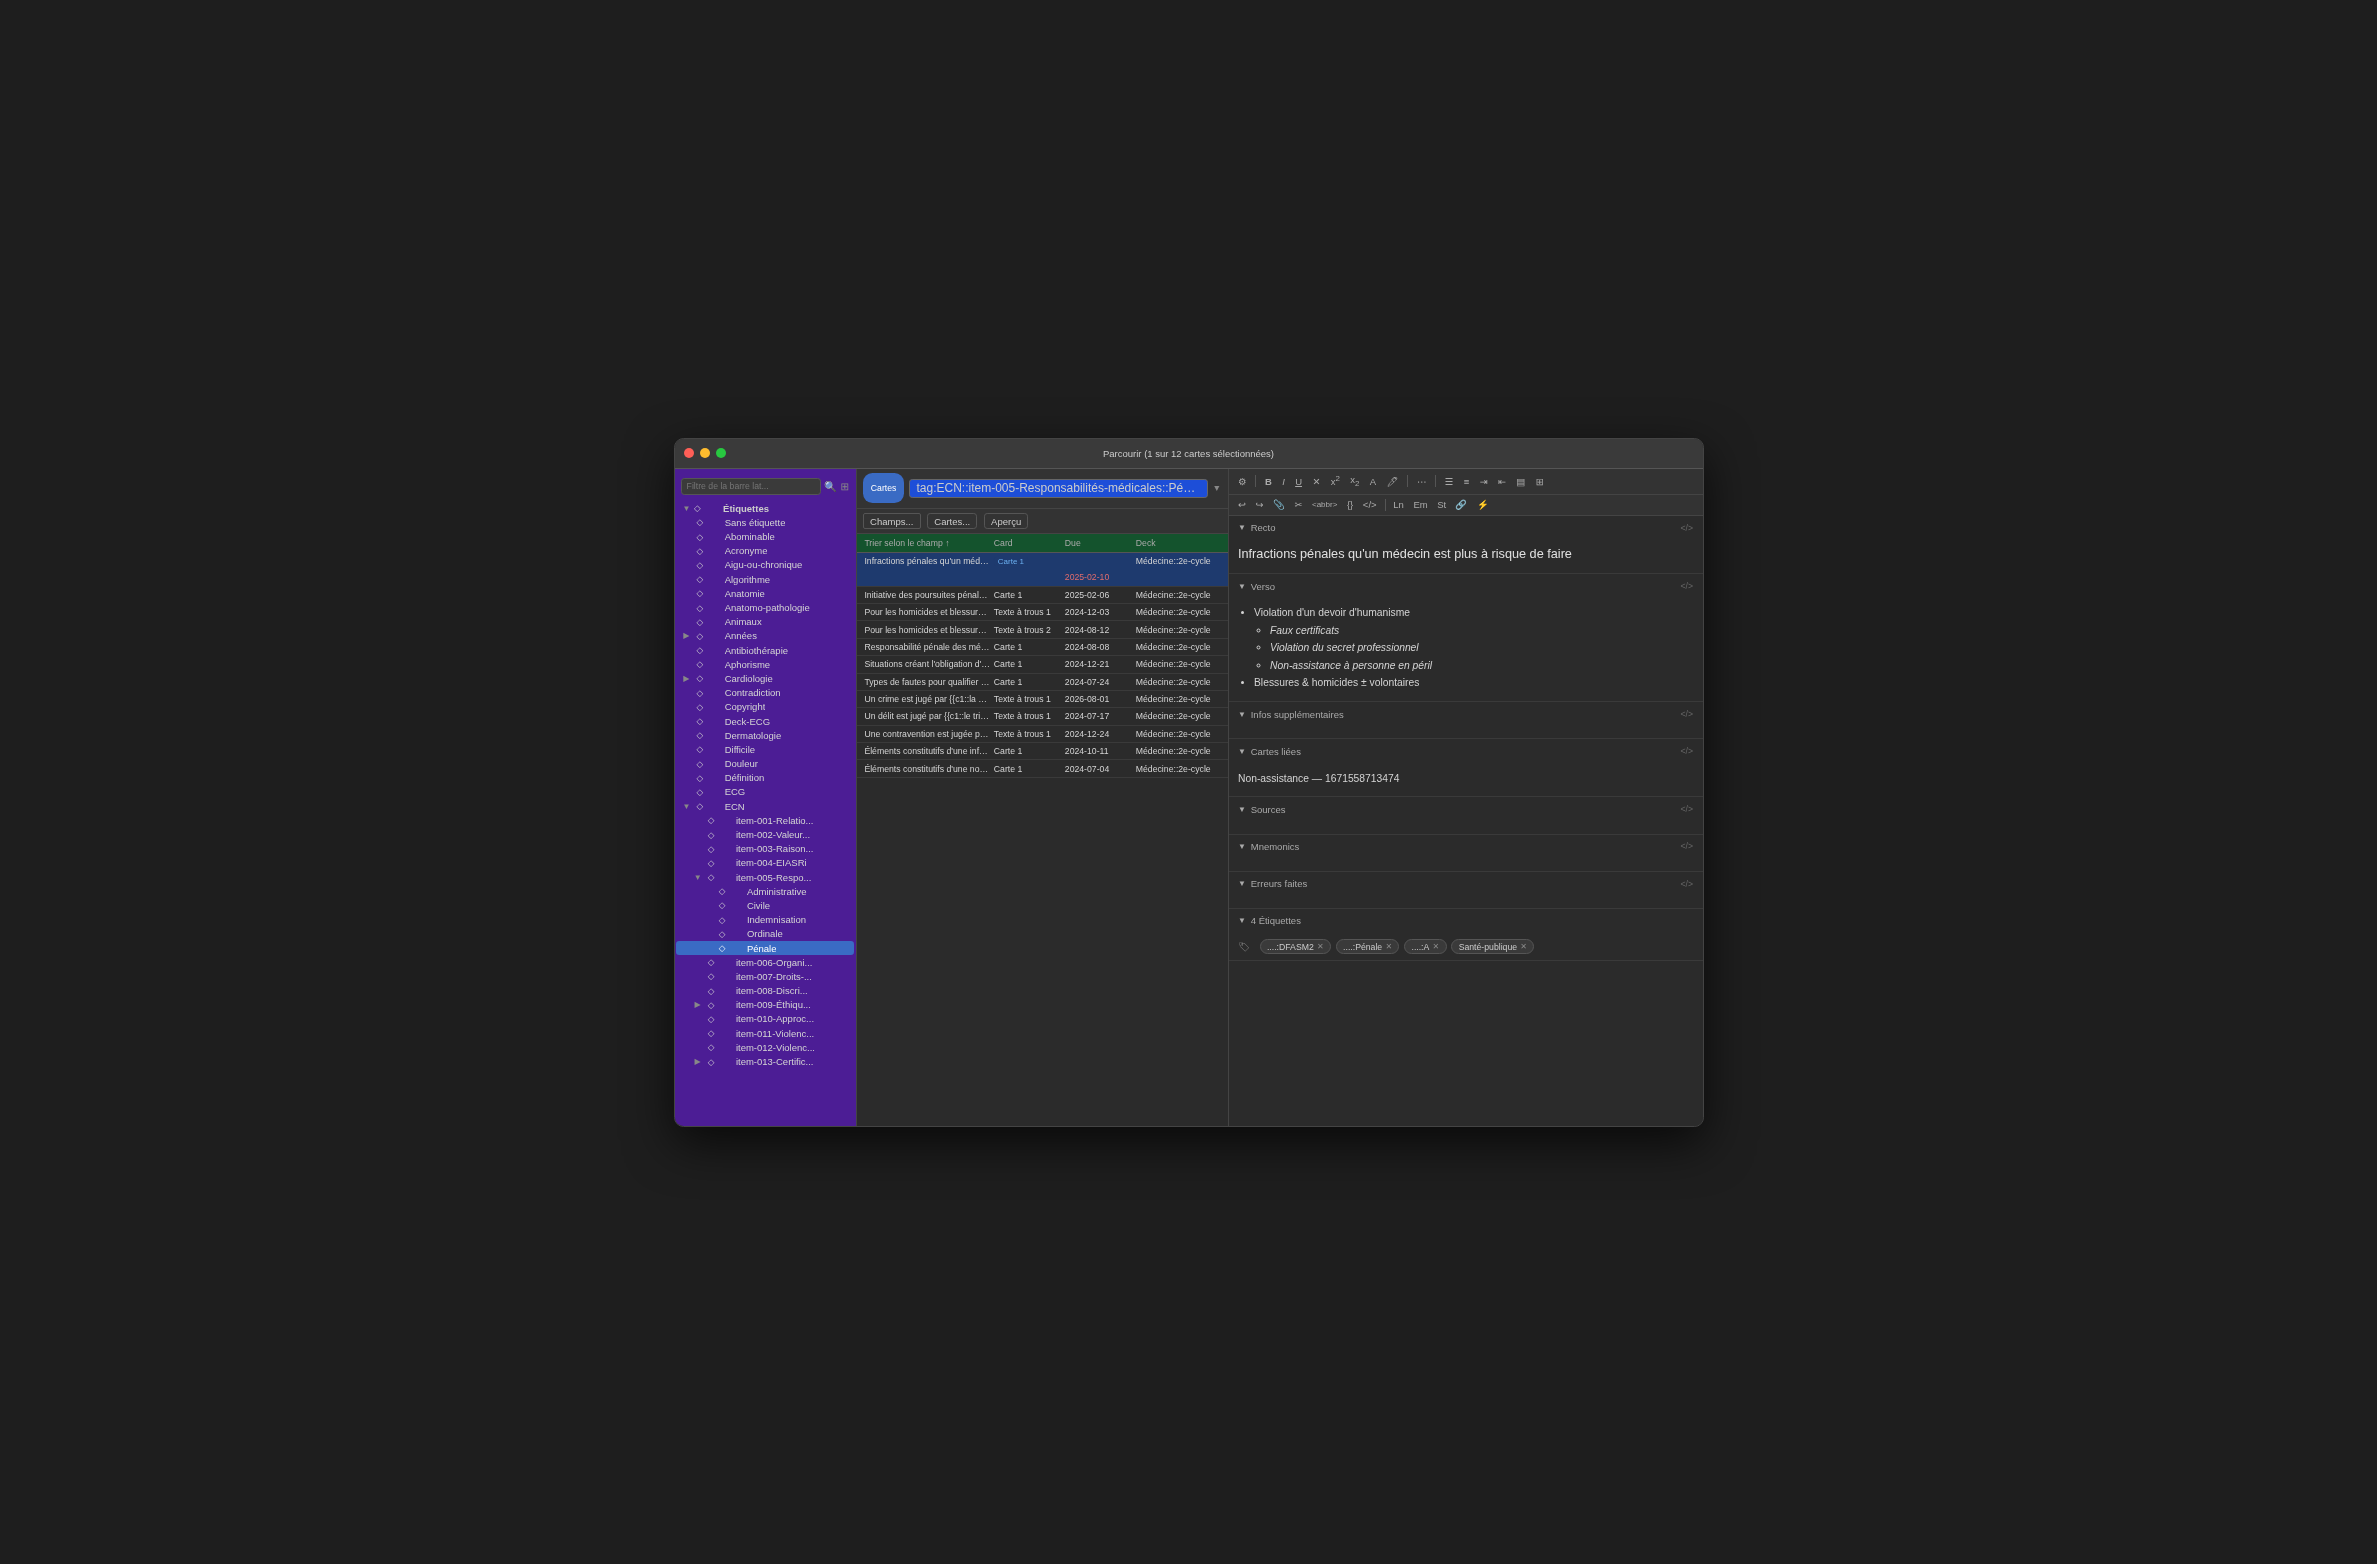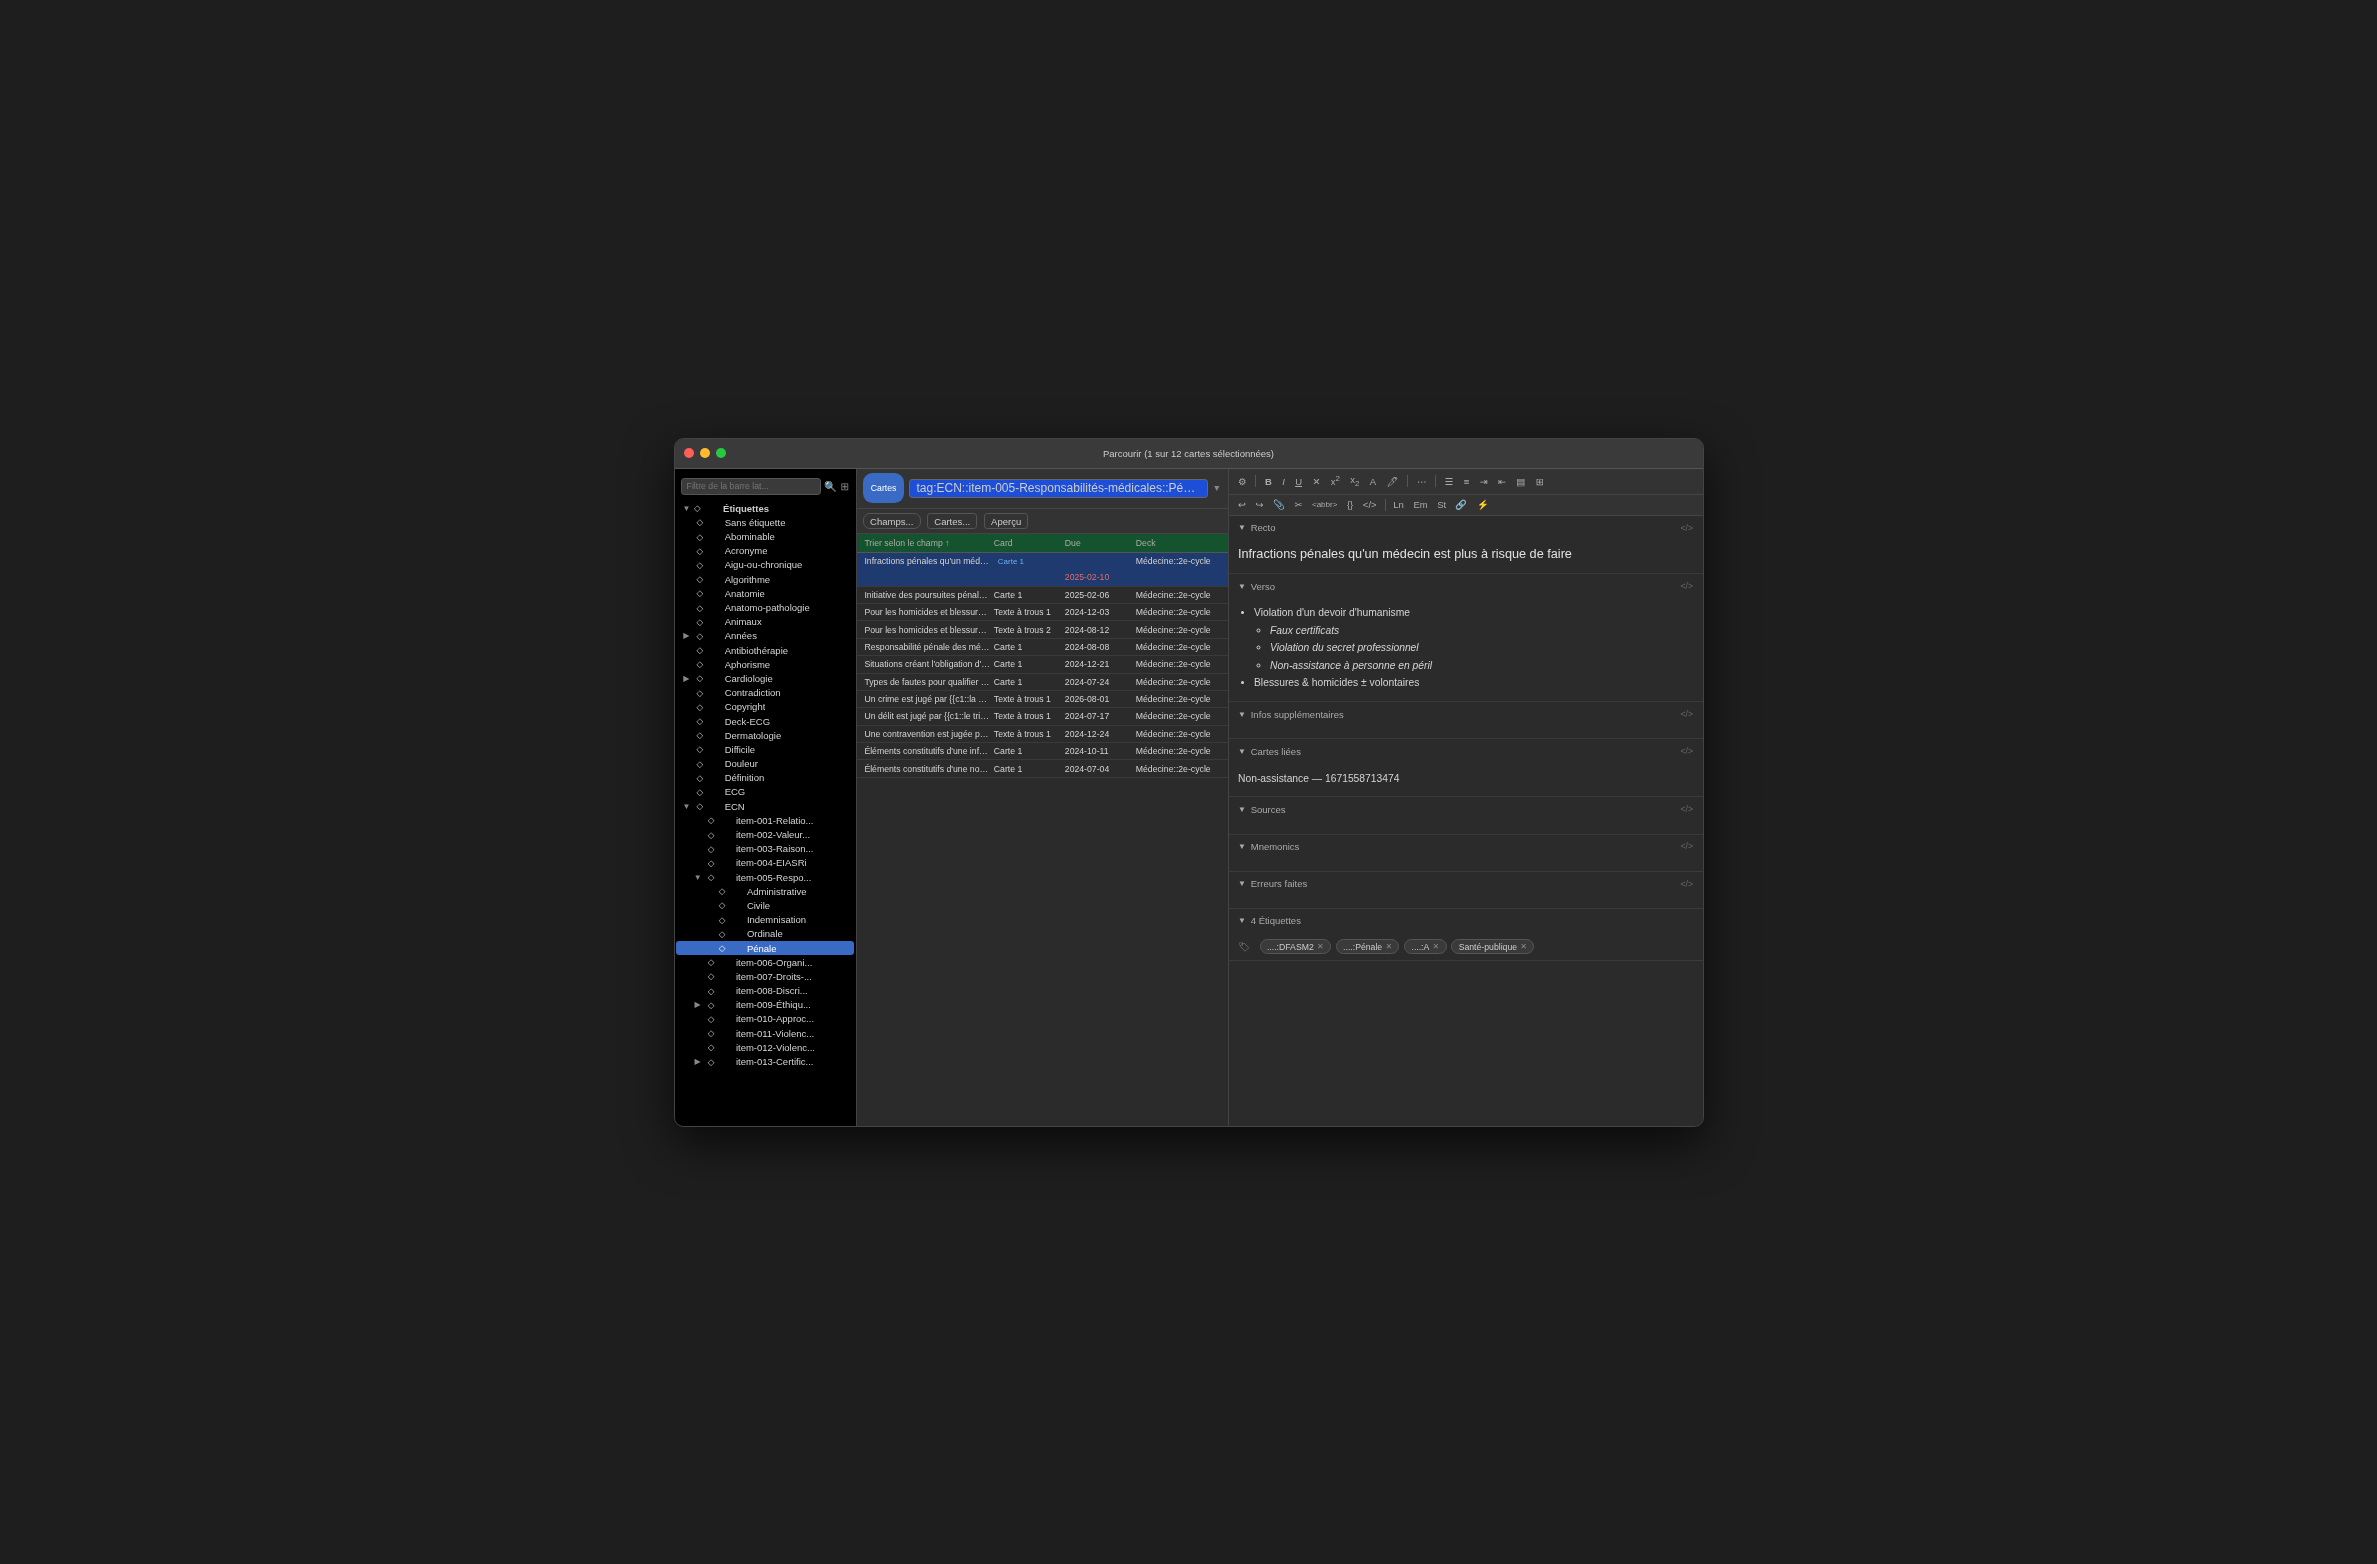--- a/index.html
+++ b/index.html
@@ -58,21 +58,21 @@
     }
     
     .main-content {
       display: flex;
       flex: 1;
       overflow: hidden;
     }
     
     .sidebar {
       width: 182px;
-      background: #000000;
+      background: #4c1d95;
       border-right: 0.8px solid #444;
       overflow-y: auto;
       flex-shrink: 0;
       padding: 6.3px 0;
     }
     .sidebar-search {
       display: flex;
       align-items: center;
       padding: 3.2px 6.3px;
       gap: 3.2px;
@@ -562,21 +562,21 @@
 
     <div class="middle-panel">
 
       <div class="toolbar">
         <button class="btn-toggle active">Cartes</button>
         <span class="tag-pill">tag:ECN::item-005-Responsabilités-médicales::Pénale</span>
         <span class="dropdown-arrow">▼</span>
       </div>
 
       <div style="display:flex;align-items:center;padding:4px 6.3px;background:#333;border-bottom:0.8px solid #444;gap:6.3px;">
-        <button class="tb-btn" style="color:#ccc;border:0.8px solid #555;border-radius:7px;padding:1.6px 6.3px;">Champs...</button>
+        <button class="tb-btn" style="color:#ccc;border:0.8px solid #555;border-radius:2px;padding:1.6px 6.3px;">Champs...</button>
         <button class="tb-btn" style="color:#ccc;border:0.8px solid #555;border-radius:3.2px;padding:1.6px 6.3px;">Cartes...</button>
         <button class="tb-btn" style="color:#ccc;border:0.8px solid #555;border-radius:3.2px;padding:1.6px 6.3px;">Aperçu</button>
       </div>
 
       <div class="card-table">
         <div class="table-header">
           <div class="table-cell">Trier selon le champ ↑</div>
           <div class="table-cell">Card</div>
           <div class="table-cell">Due</div>
           <div class="table-cell">Deck</div>

